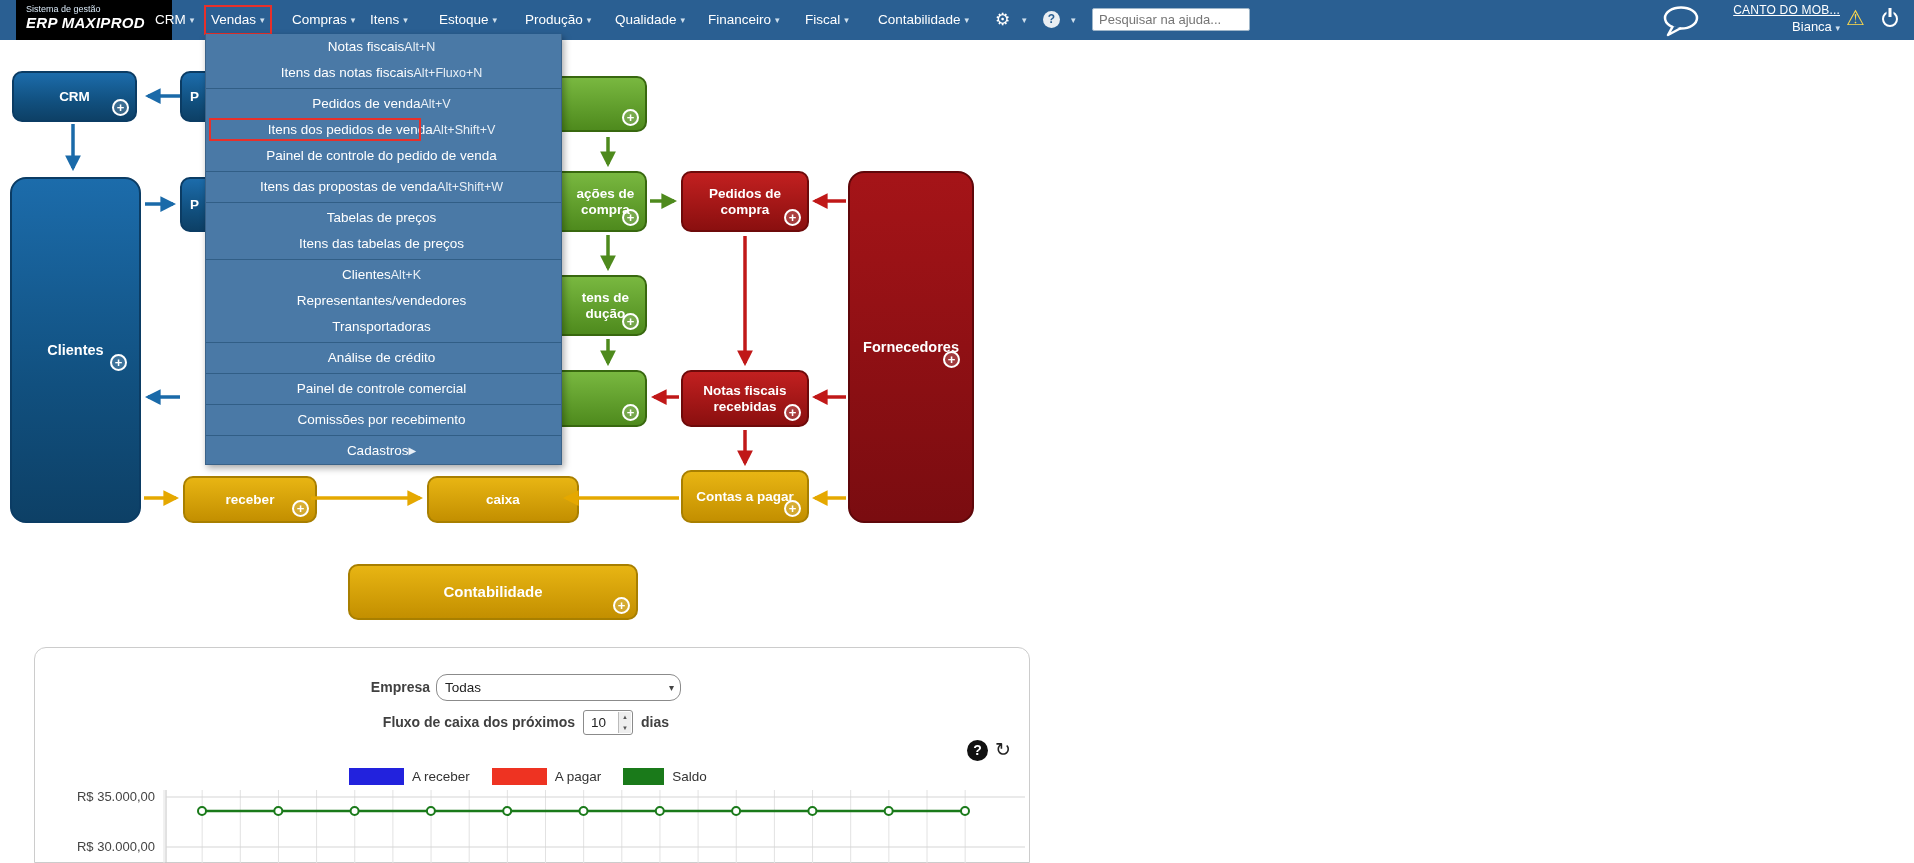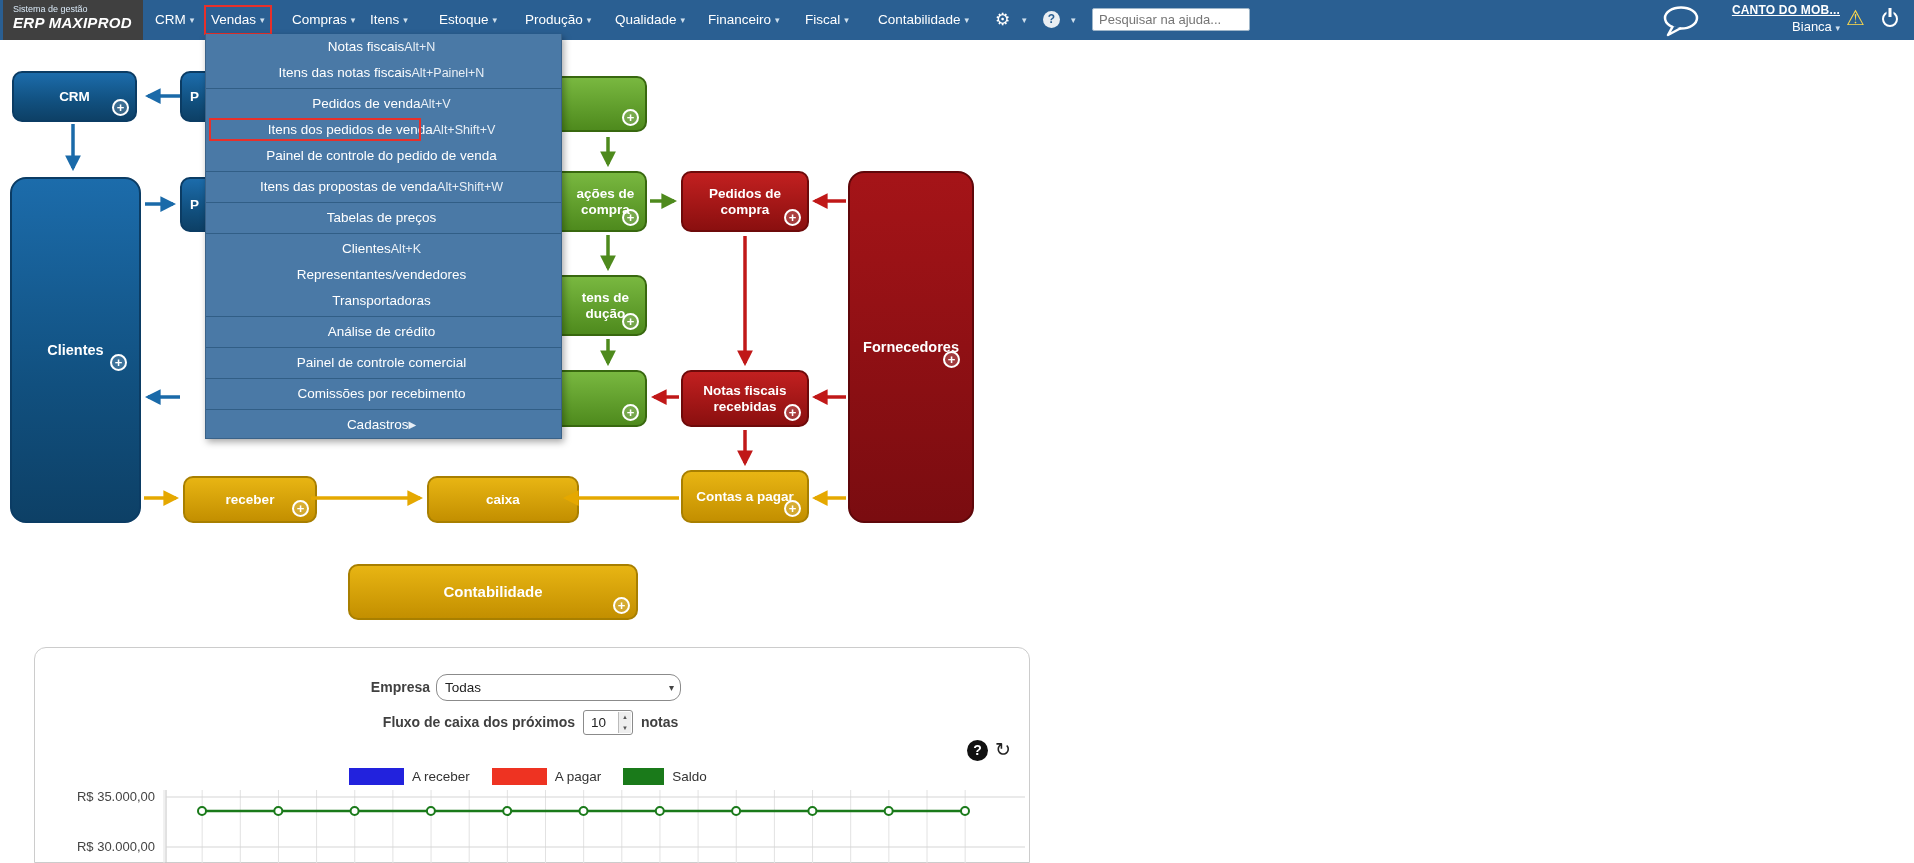--- a/index.html
+++ b/index.html
@@ -1,37 +1,37 @@
 <!DOCTYPE html>
 <html><head>
 <meta charset="utf-8">
 <style>
   * { margin:0; padding:0; box-sizing:border-box; }
   body { font-family:"Liberation Sans", sans-serif; background:#fff; }
   .screen { position:relative; width:1914px; height:863px; overflow:hidden; background:#fff; }
 
   
   .topbar { position:absolute; left:0; top:0; width:1914px; height:40px; background:#2a5f92; z-index:5; }
-  .logo { position:absolute; left:3px; top:0; width:140px; height:40px; background:#404040; color:#fff; padding:4px 0 0 10px; cursor:pointer; }
+  .logo { position:absolute; left:16px; top:0; width:156px; height:40px; background:#000000; color:#fff; padding:4px 0 0 10px; cursor:pointer; }
   .logo-line1 { font-size:9px; color:#d9e8f6; }
   .logo-line2 { font-size:15px; font-weight:bold; font-style:italic; letter-spacing:.3px; }
   .menu-item { position:absolute; top:7px; height:26px; line-height:26px; color:#fff; font-size:13.5px;
                padding:0 5px; display:flex; align-items:center; gap:4px; cursor:pointer; white-space:nowrap; }
   .menu-item .caret { font-size:9px; color:#cfe0ee; }
   .menu-item.annotated { outline:2px solid #e8302a; }
   .icon-btn { position:absolute; top:7px; height:26px; line-height:26px; color:#fff; cursor:pointer; text-align:center; }
   .gear { font-size:17px; }
   .help-circle { width:17px; height:17px; border-radius:50%; background:#e9eef3; color:#2a5f92; font-weight:bold;
                  font-size:12px; line-height:17px; top:11px; }
   .mini-caret { font-size:9px; color:#cfe0ee; }
   .search-input { position:absolute; left:1092px; top:8px; width:158px; height:23px; border:1px solid #9fb6c9;
                   border-radius:2px; font-size:13px; padding:0 6px; color:#333; font-family:"Liberation Sans", sans-serif; }
   .chat-icon { position:absolute; left:1660px; top:5px; cursor:pointer; }
   .account-col { position:absolute; left:1698px; top:3px; width:142px; text-align:right; color:#fff; }
-  .account-link { font-size:12px; font-weight:bold; text-decoration:underline; letter-spacing:.2px; cursor:pointer; display:block; }
+  .account-link { font-size:12px; font-weight:normal; text-decoration:underline; letter-spacing:.2px; cursor:pointer; display:block; }
   .user-row { font-size:13px; margin-top:3px; cursor:pointer; }
   .user-row .caret { font-size:9px; color:#cfe0ee; }
   .warning-icon { position:absolute; left:1846px; top:6px; font-size:21px; color:#ffd94a; cursor:pointer; }
   .power-icon { position:absolute; left:1882px; top:11px; width:16px; height:16px; border:2px solid #fff; border-radius:50%; cursor:pointer; }
   .power-icon::before { content:''; position:absolute; left:50%; top:-5px; transform:translateX(-50%);
                         width:3px; height:9px; background:#fff; box-shadow:0 0 0 2px #2a5f92; }
 
   
   .dbox { position:absolute; border-radius:10px; color:#fff; font-weight:bold; font-size:13.5px; line-height:1.15;
           display:flex; align-items:center; justify-content:center; text-align:center; z-index:2; cursor:pointer; }
@@ -267,21 +267,21 @@
     </svg>
   </div>
 
   <nav class="dropdown">
     <div class="drow">
       <span>Notas fiscais</span>
       <span class="shortcut">Alt+N</span>
     </div>
     <div class="drow">
       <span>Itens das notas fiscais</span>
-      <span class="shortcut">Alt+Painel+N</span>
+      <span class="shortcut">Alt+Fluxo+N</span>
     </div>
     <div class="ddiv"></div>
     <div class="drow">
       <span>Pedidos de venda</span>
       <span class="shortcut">Alt+V</span>
     </div>
     <div class="drow">
       <span>Itens dos pedidos de venda</span>
       <span class="shortcut">Alt+Shift+V</span>
       <span class="row-red-box"></span>
@@ -291,20 +291,24 @@
       <span class="shortcut"></span>
     </div>
     <div class="ddiv"></div>
     <div class="drow">
       <span>Itens das propostas de venda</span>
       <span class="shortcut">Alt+Shift+W</span>
     </div>
     <div class="ddiv"></div>
     <div class="drow">
       <span>Tabelas de preços</span>
+      <span class="shortcut"></span>
+    </div>
+    <div class="drow">
+      <span>Itens das tabelas de preços</span>
       <span class="shortcut"></span>
     </div>
     <div class="ddiv"></div>
     <div class="drow">
       <span>Clientes</span>
       <span class="shortcut">Alt+K</span>
     </div>
     <div class="drow">
       <span>Representantes/vendedores</span>
       <span class="shortcut"></span>
@@ -343,21 +347,21 @@
     </div>
 
     <span class="p-label" style="left:230px;top:66px;width:310px;text-align:right">Fluxo de caixa dos próximos</span>
     <div class="fake-number">
       <span>10</span>
       <span class="stepper">
           <span>▲</span>
           <span>▼</span>
         </span>
     </div>
-    <span class="p-label" style="left:606px;top:66px">notas</span>
+    <span class="p-label" style="left:606px;top:66px">dias</span>
 
     <span class="panel-help">?</span>
     <span class="panel-refresh">↻</span>
 
     <div class="legend">
       <span class="legend-swatch" style="width: 55px; background: rgb(34, 34, 221);"></span>
       <span class="legend-label">A receber</span>
       <span class="legend-swatch" style="width: 55px; background: rgb(238, 51, 34);"></span>
       <span class="legend-label">A pagar</span>
       <span class="legend-swatch" style="width: 41px; background: rgb(26, 122, 26);"></span>

